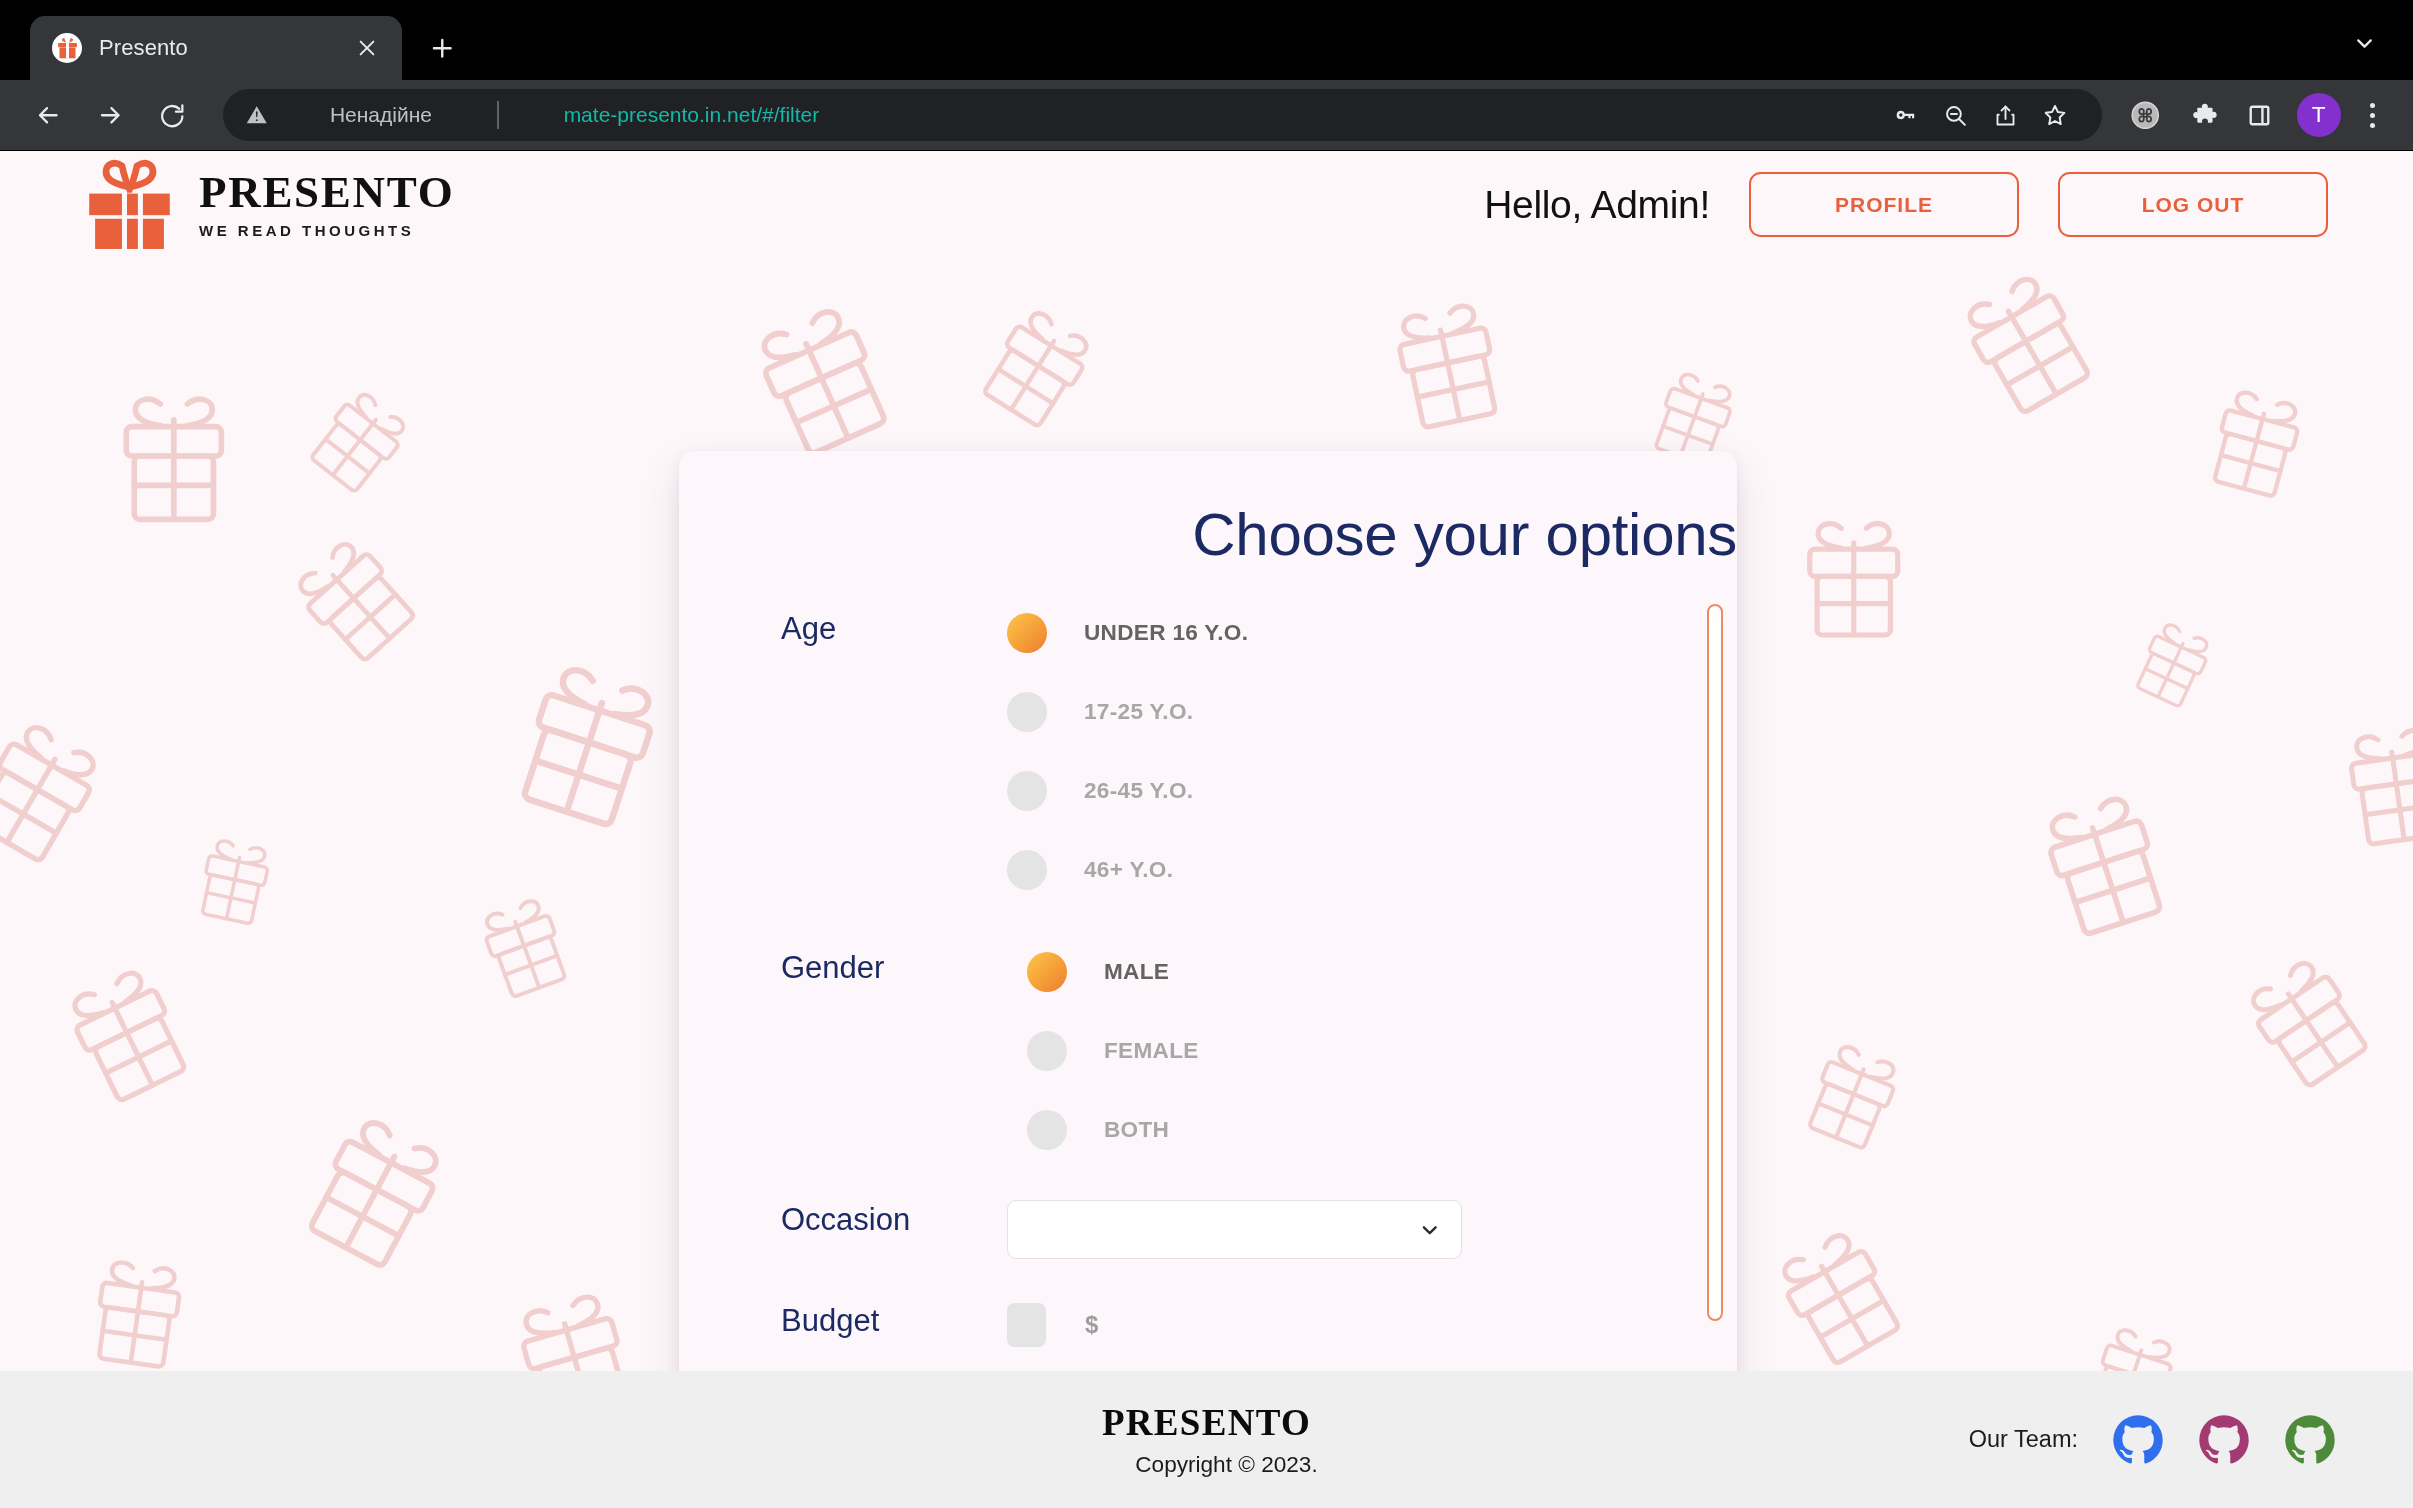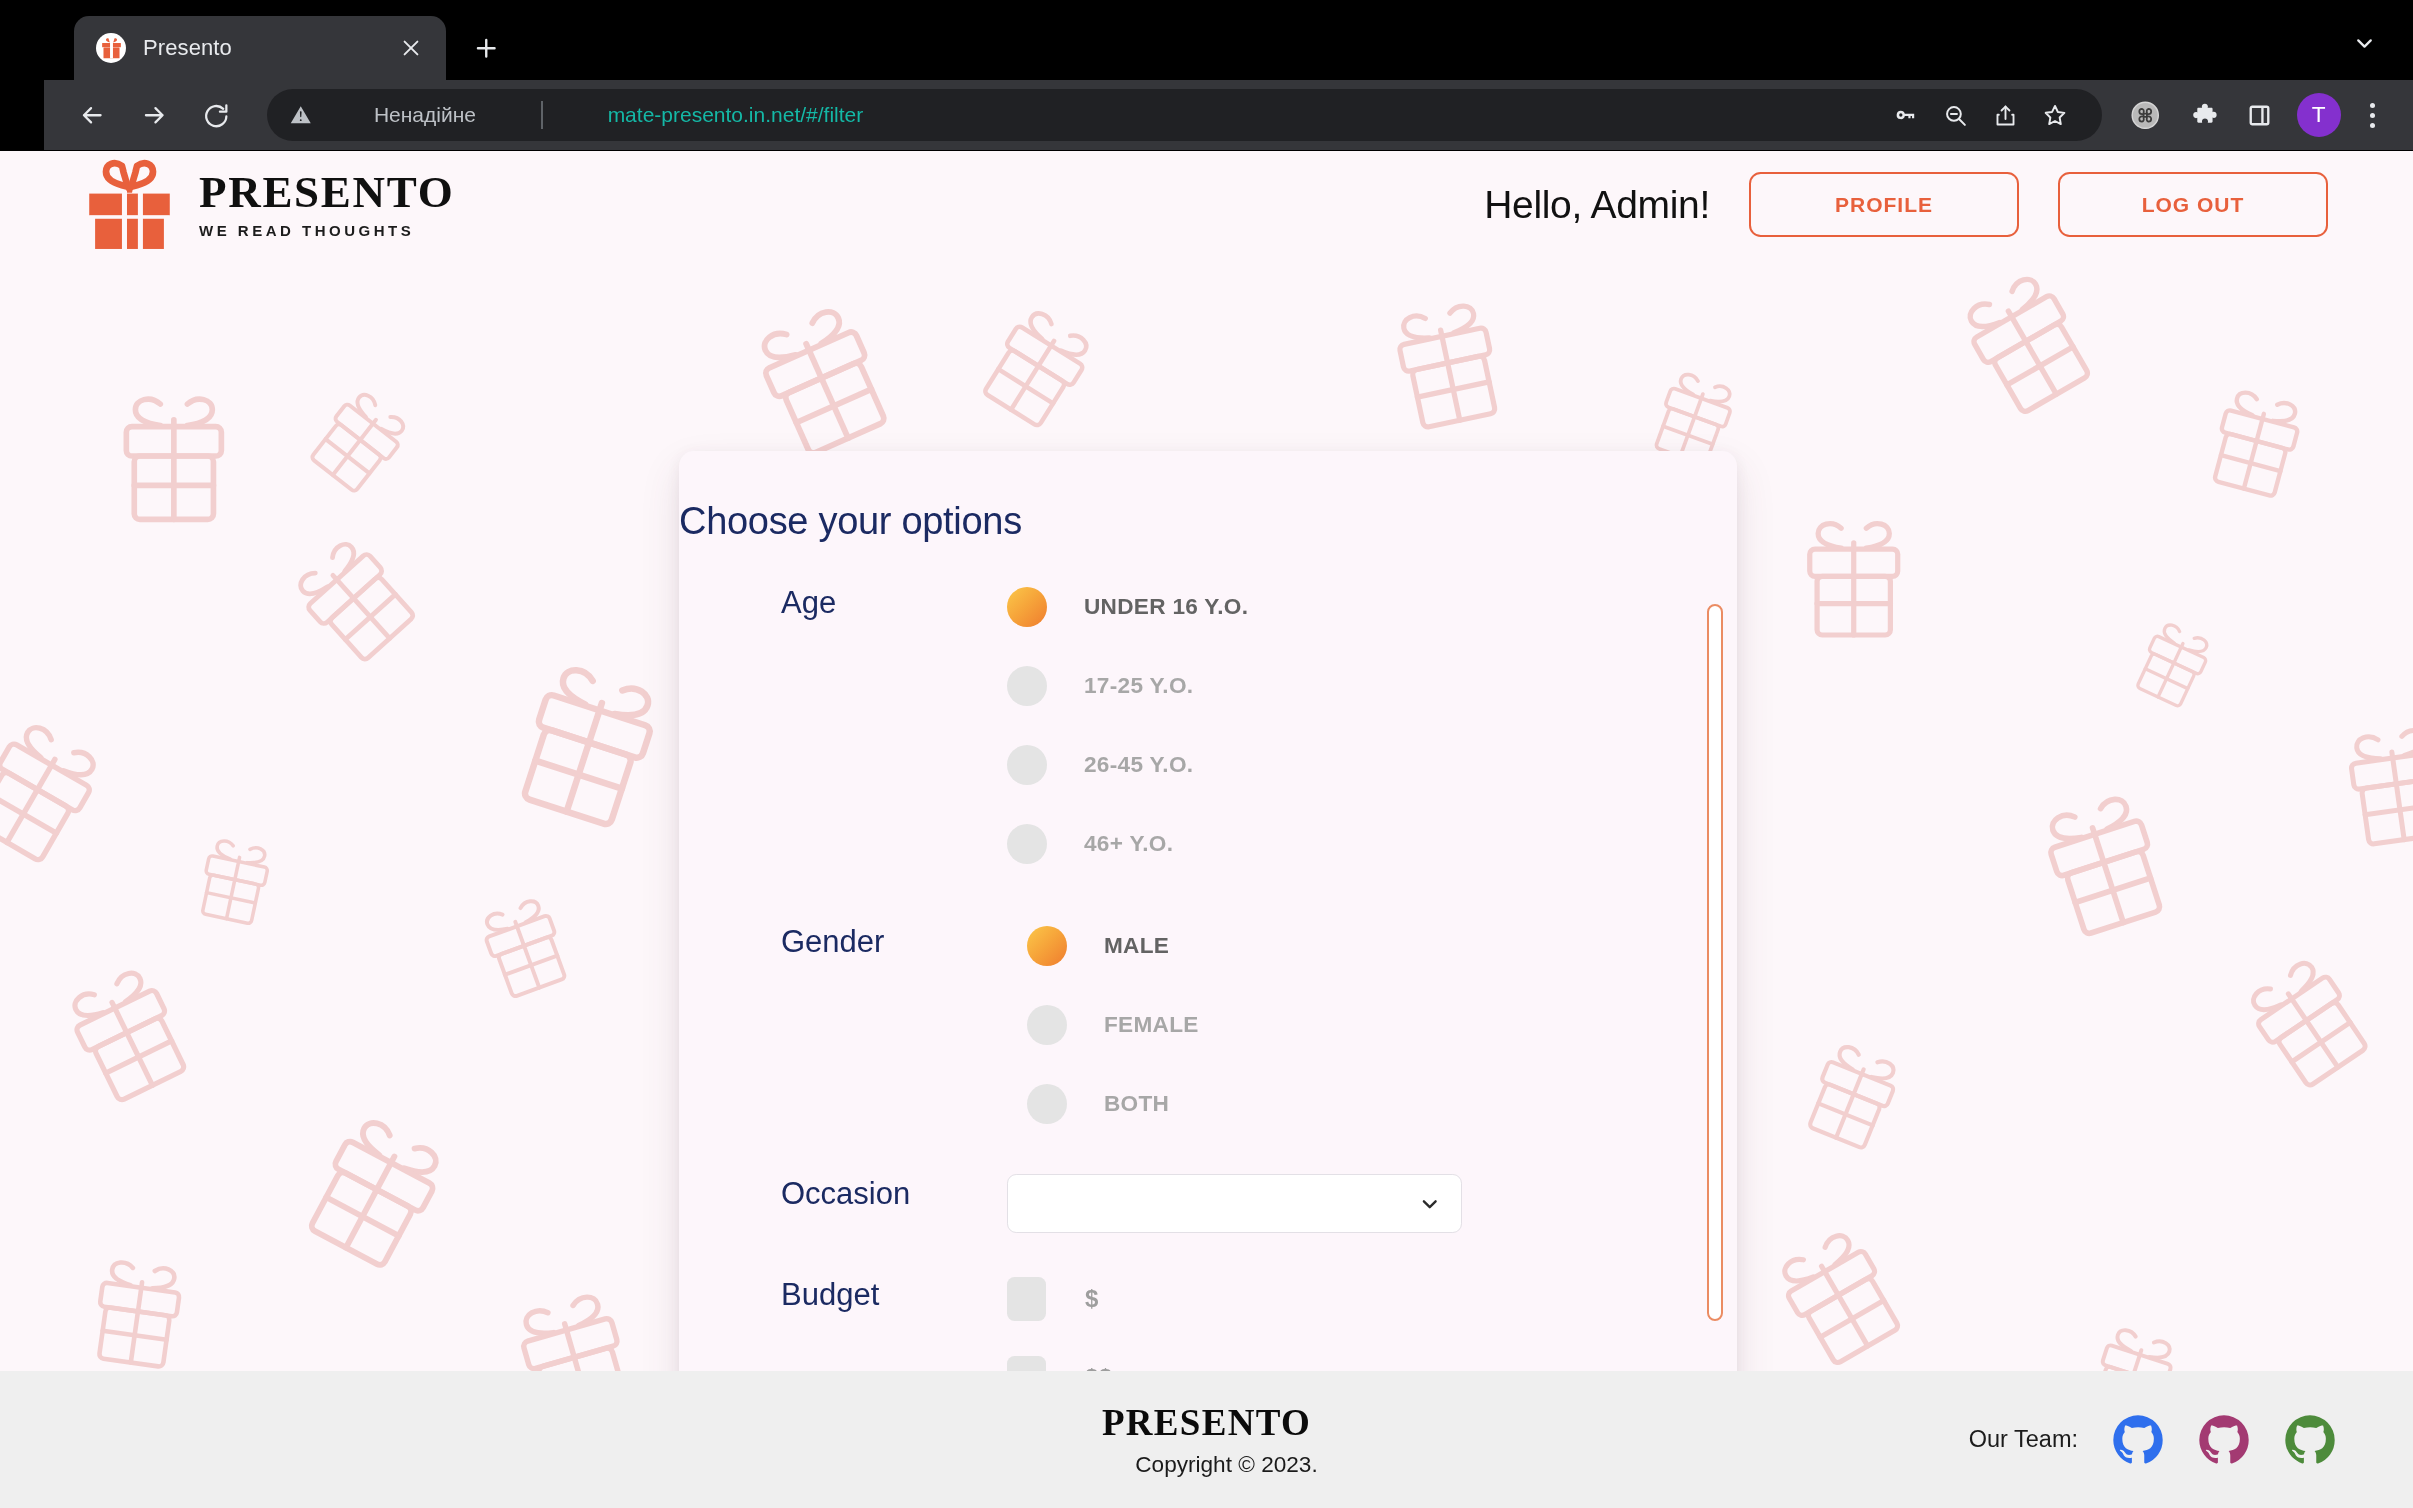--- a/index.html
+++ b/index.html
@@ -4,21 +4,21 @@
 <style>
   * { box-sizing: border-box; margin: 0; padding: 0; }
   html, body {
     width: 2413px; height: 1508px;
     overflow: hidden;
     font-family: "Liberation Sans", sans-serif;
     background: #000;
   }
 
   
-  .browser { width: 2413px; height: 1508px; position: relative; padding-left: 44px; }
+  .browser { width: 2413px; height: 1508px; position: relative; }
 
   .tabstrip {
     height: 80px; background: #000000;
     display: flex; align-items: flex-end; position: relative;
   }
   .tab {
     margin-left: 30px; height: 64px; width: 372px;
     background: #35363a; border-radius: 15px 15px 0 0;
     display: flex; align-items: center; padding: 0 18.4px 0 22px;
     position: relative;
@@ -143,21 +143,21 @@
 
   
   .card {
     position: absolute; left: 679px; top: 193px;
     width: 1058px; height: 979px;
     background: #fdf6fb; border-radius: 15px;
     box-shadow: 0 18.4px 39px rgba(90,60,75,.13), 0 3.4px 13.4px rgba(90,60,75,.07);
     overflow: hidden;
   }
   .card-title {
-    text-align: left; color: #1b2a62; font-size: 38px;
+    text-align: right; color: #1b2a62; font-size: 60px;
     font-weight: 400; letter-spacing: -0.3px; margin-top: 49px;
   }
   .form { padding: 0 0 0 0; margin-top: 40px; }
   .row { display: flex; align-items: flex-start; padding-left: 102px; }
   .row-label {
     width: 226px; flex: none; color: #1b2a62;
     font-size: 31px; font-weight: 400; padding-top: 1.7px;
   }
   .opts { display: flex; flex-direction: column; }
 

